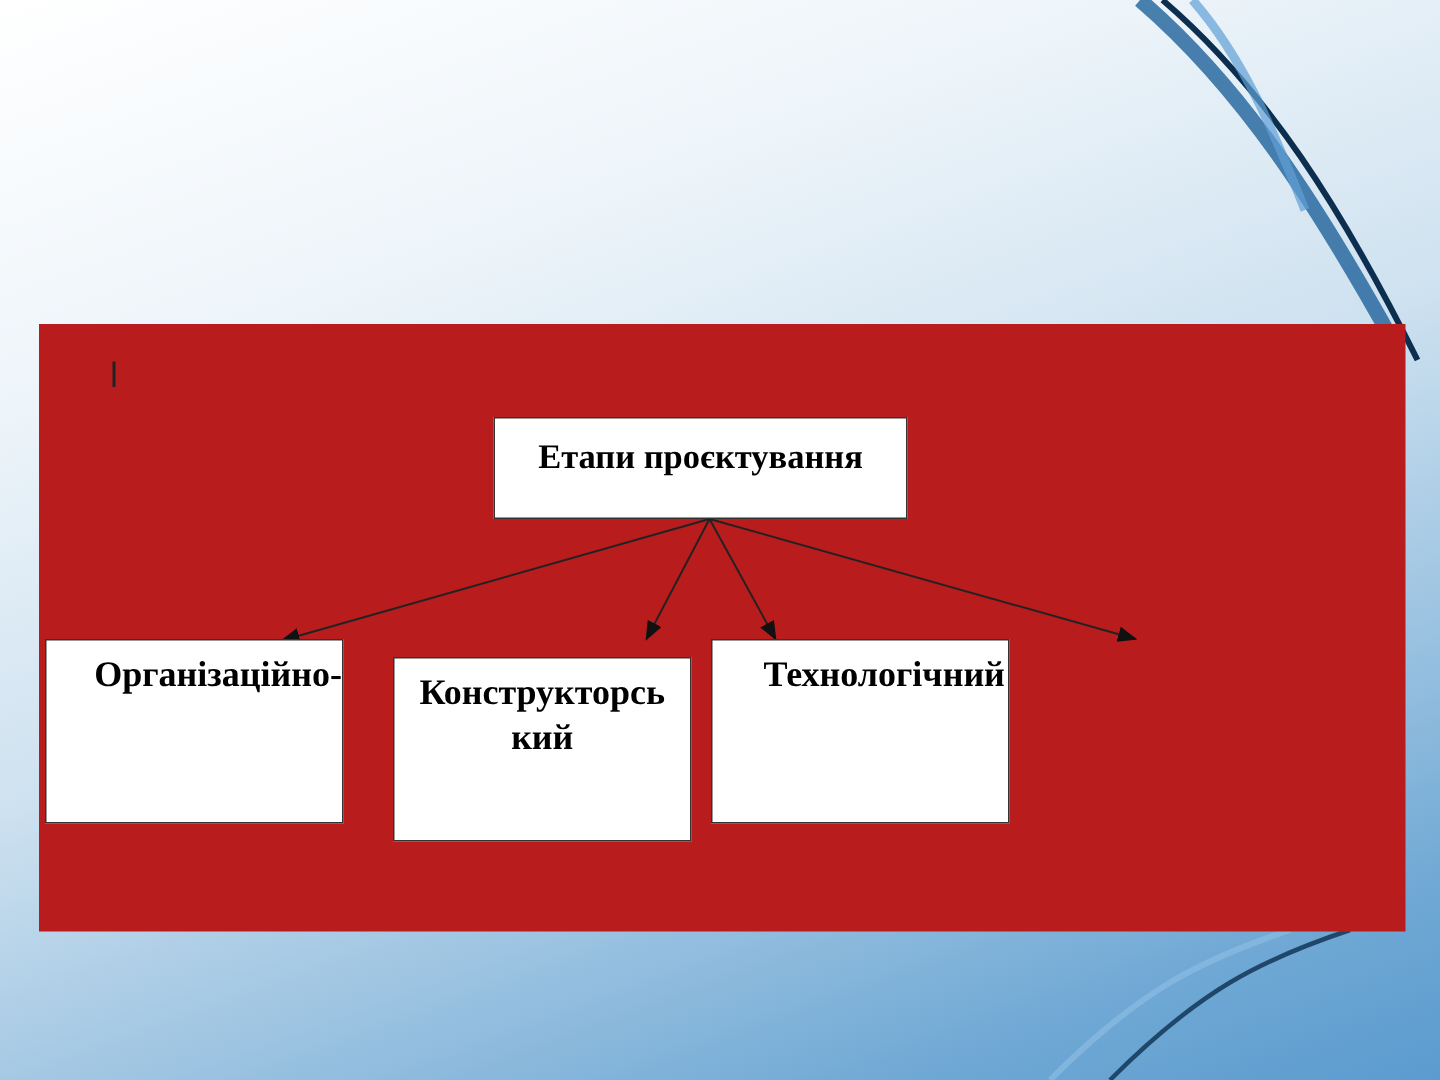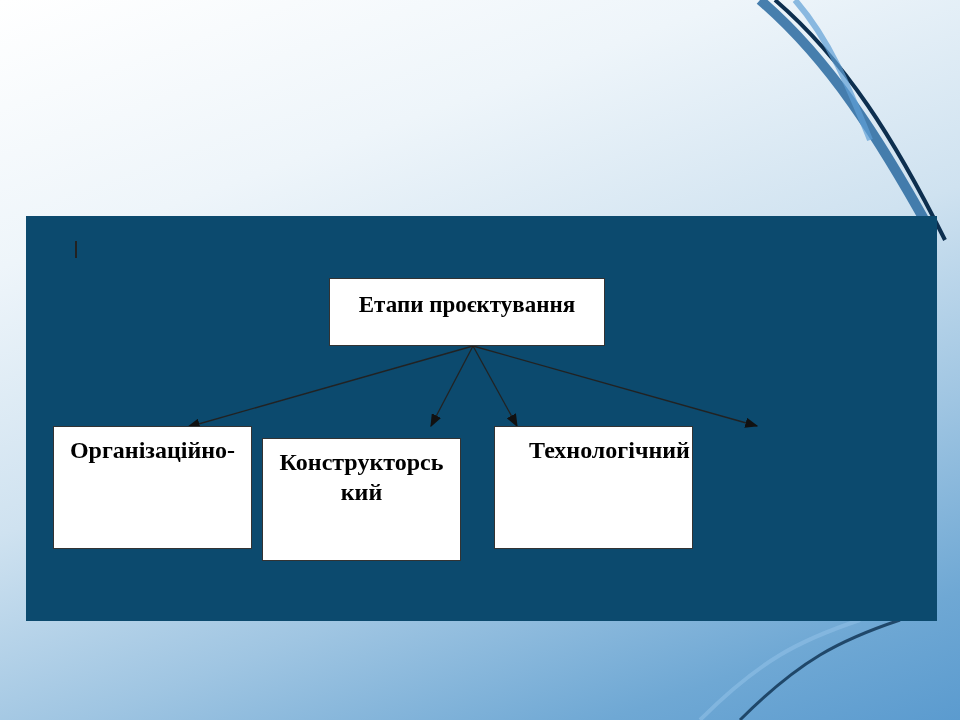--- a/index.html
+++ b/index.html
@@ -4,33 +4,33 @@
   <style>
     html, body { margin: 0; padding: 0; }
     body {
       width: 960px; height: 720px; overflow: hidden; position: relative;
       background: linear-gradient(160deg, #ffffff 0%, #eef5fa 25%, #cfe2f0 50%, #9fc5e2 70%, #6fa8d4 88%, #5b9bcf 100%);
       font-family: "Liberation Serif", serif;
     }
     .bg-svg { position: absolute; left: 0; top: 0; width: 960px; height: 720px; }
     .panel {
       position: absolute; left: 26px; top: 216px; width: 911px; height: 405px;
-      background: #0c4a6e;
+      background: #b91c1c;
     }
     .cursor-mark {
       position: absolute; left: 49px; top: 25px; width: 2px; height: 17px; background: #222;
     }
     .box {
       position: absolute; border: 1.5px solid #333; background: #fff; box-sizing: border-box;
       text-align: center; font-weight: bold; color: #000;
       font-family: "Liberation Serif", serif;
     }
     .box.root { left: 303px; top: 62px; width: 276px; height: 68px; font-size: 23px; line-height: 52px; }
     .box.stage { top: 210px; width: 199px; height: 123px; font-size: 24px; line-height: 30px; padding-top: 8px; }
-    .s1 { left: 27px; } .s2 { left: 236px; margin-top: 12px; } .s3 { left: 468px; padding-left: 32px; } .s4 { left: 676px; }
+    .s1 { left: 4px; text-align: right; } .s2 { left: 236px; margin-top: 12px; } .s3 { left: 448px; padding-left: 32px; } .s4 { left: 676px; }
     .arrows { position: absolute; left: 0; top: 0; width: 911px; height: 405px; }
   </style>
 </head>
 <body>
 
 <svg class="bg-svg" viewBox="0 0 960 720">
   <defs>
     <linearGradient id="sw1" x1="0" y1="0" x2="1" y2="1">
       <stop offset="0" stop-color="#1f5f95"></stop>
       <stop offset="1" stop-color="#0d2f4f"></stop>

